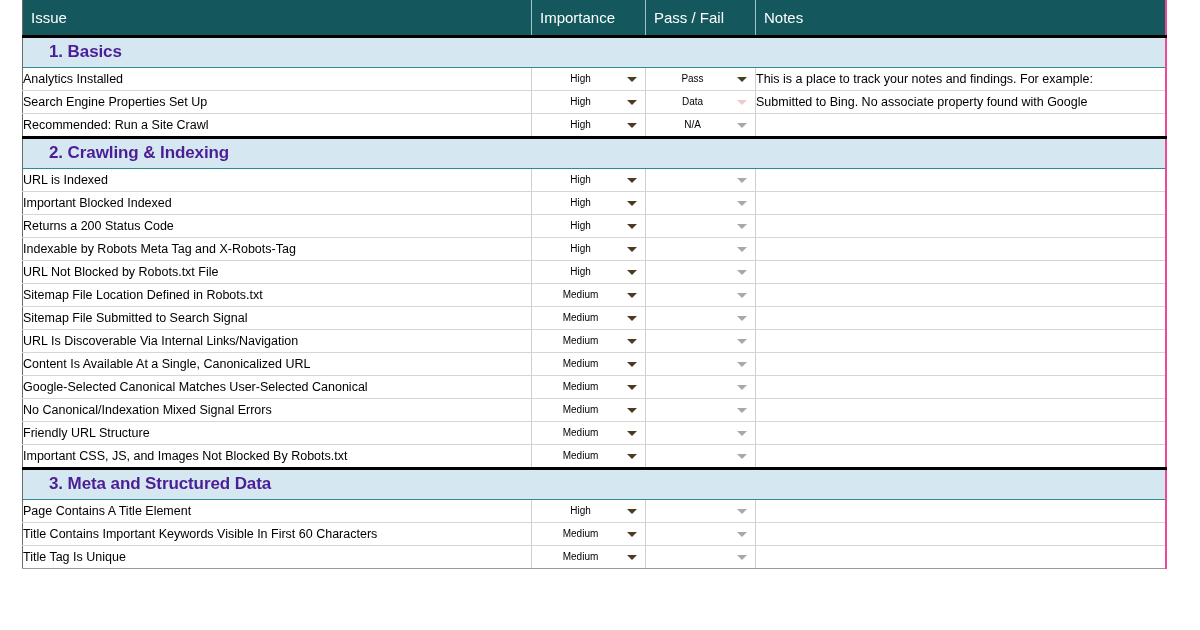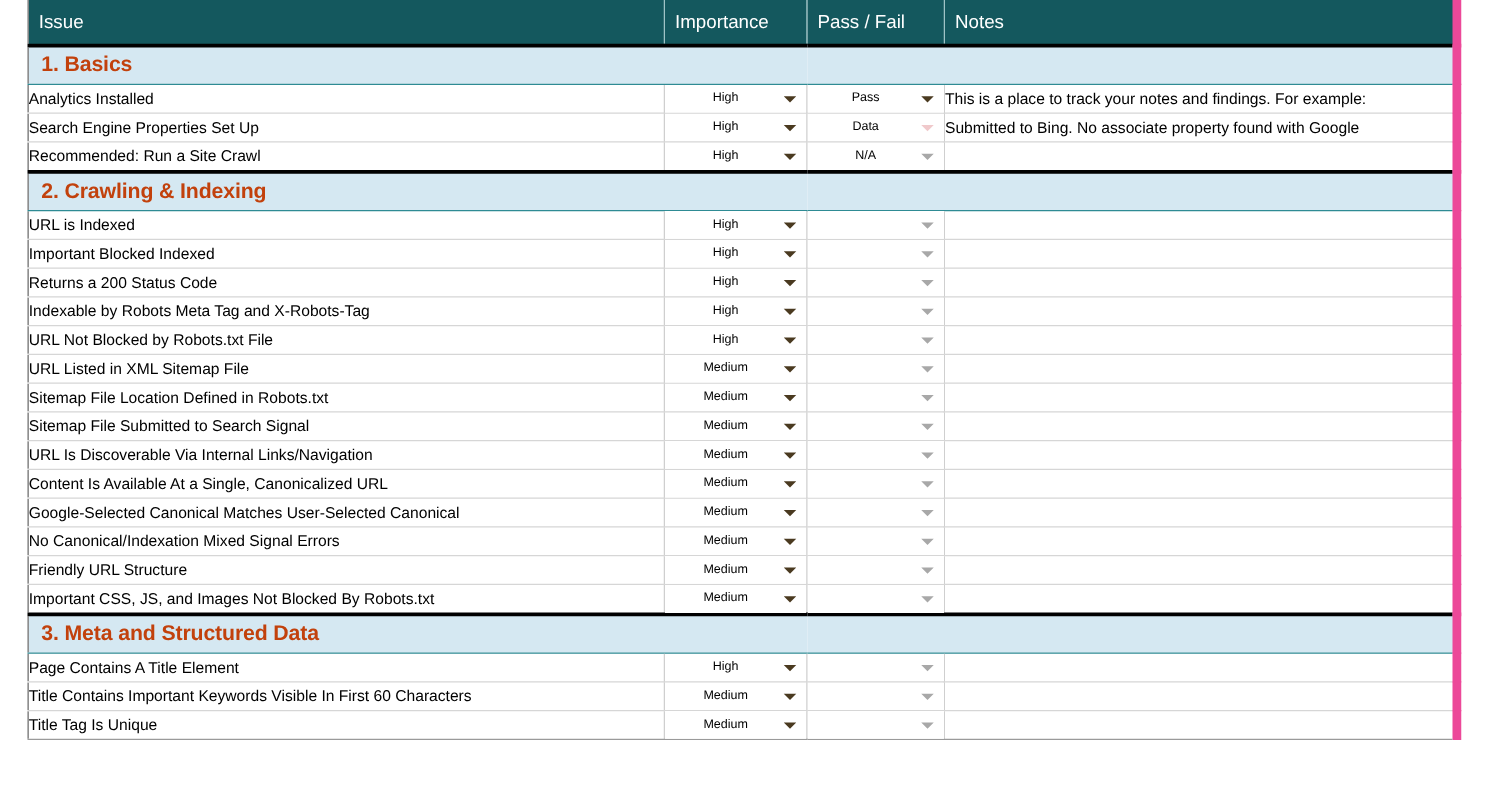--- a/index.html
+++ b/index.html
@@ -13,21 +13,21 @@
     position:relative;width:1200px;height:630px;
     background:#ffffff;
     box-sizing:border-box;
     padding-left:22px;
   }
   .sheet{
     width:1143px;
     border-collapse:collapse;
     table-layout:fixed;
     border-left:1px solid #6b6b6b;
-    border-right:7px solid #ec4899;
+    border-right:2px solid #ec4899;
   }
   col.c-issue{width:509px;}
   col.c-imp{width:114px;}
   col.c-pf{width:110px;}
   col.c-notes{width:410px;}
 
   
   tr.hdr td{
     background:#14585E;
     color:#ffffff;
@@ -44,22 +44,22 @@
 
   
   tr.section td{
     background:#D5E8F2;
     height:31px;
     border-bottom:1px solid #2e8b94;
     padding:0;
     box-sizing:border-box;
   }
   tr.section td.first{
-    font-size:17px;font-weight:bold;color:#c2410c;
-    padding-left:10px;
+    font-size:17px;font-weight:bold;color:#4c1d95;
+    padding-left:26px;
     letter-spacing:-0.1px;
   }
   tr.section.topgap td{border-top:3px solid #000000;}
 
   
   tr.row td{
     height:23px;
     font-size:12.5px;
     color:#000000;
     padding:0;
@@ -266,36 +266,20 @@
           </td>
           <td class="chip fill-none">
             <span class="chipwrap">
               <span class="chiptext"></span>
               <span class="caret caret-light"></span>
             </span>
           </td>
           <td class="notes"></td>
         </tr>
         <tr class="row">
-          <td class="issue">URL Listed in XML Sitemap File</td>
-          <td class="chip fill-medium">
-            <span class="chipwrap">
-              <span class="chiptext">Medium</span>
-              <span class="caret caret-dark"></span>
-            </span>
-          </td>
-          <td class="chip fill-none">
-            <span class="chipwrap">
-              <span class="chiptext"></span>
-              <span class="caret caret-light"></span>
-            </span>
-          </td>
-          <td class="notes"></td>
-        </tr>
-        <tr class="row">
           <td class="issue">Sitemap File Location Defined in Robots.txt</td>
           <td class="chip fill-medium">
             <span class="chipwrap">
               <span class="chiptext">Medium</span>
               <span class="caret caret-dark"></span>
             </span>
           </td>
           <td class="chip fill-none">
             <span class="chipwrap">
               <span class="chiptext"></span>

